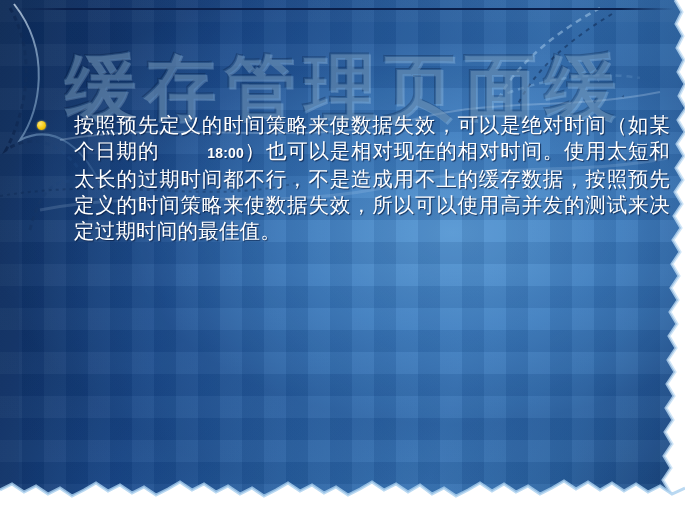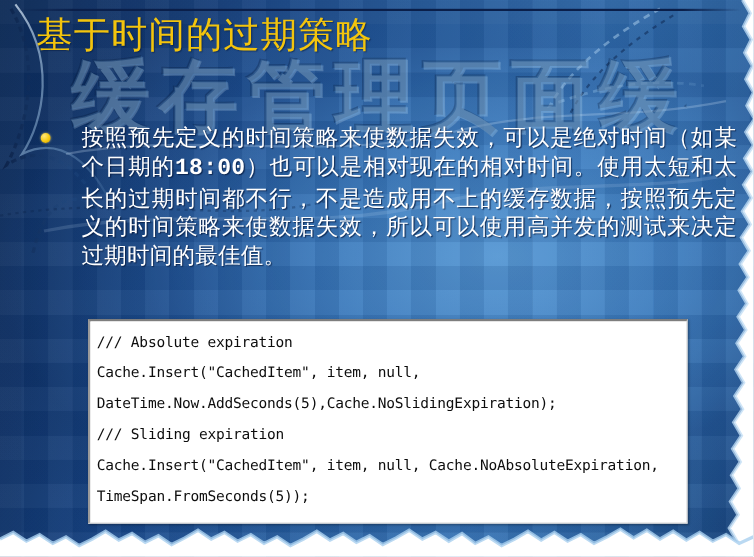--- a/index.html
+++ b/index.html
@@ -160,23 +160,24 @@
     width: 596px;
     font-family: "DejaVu Serif", serif;
     font-size: 20.5px;
     line-height: 26px;
     color: #ffffff;
     text-align: justify;
     letter-spacing: 0.2px;
     text-shadow: 1px 1px 1px rgba(6,24,60,0.75);
   }
   .body-text b {
-    font-family: Liberation Mono, monospace;
+    font-family: Liberation Sans, sans-serif;
     font-weight: bold;
-    font-size: 21px;
+    font-size: 14px;
+    padding-left: 48px;
   }
 
   
   .code-box {
     position: absolute;
     left: 80px;
     top: 290px;
     width: 545px;
     height: 186px;
     background: #ffffff;
@@ -231,35 +232,26 @@
       <path d="M40,210 C160,186 280,214 400,184 C490,162 580,176 668,158" fill="none" stroke="#cfe6fa" stroke-opacity="0.18" stroke-width="3"></path>
       <path d="M0,196 C120,176 210,206 300,182" fill="none" stroke="#0a1f45" stroke-opacity="0.35" stroke-width="2" stroke-dasharray="3 4"></path>
     </svg>
   </div>
 
   <div class="watermark">缓存管理页面缓存</div>
 
   <div class="top-band"></div>
   <div class="top-rule"></div>
 
-  <div class="title">基于时间的过期策略</div>
 
   <div class="bullet-row">
     <div class="bullet-dot"></div>
     <div class="body-text" id="body-text"><span>按照预先定义的时间策略来使数据失效，可以是绝对时间（如某个日期的</span><b>18:00</b><span>）也可以是相对现在的相对时间。使用太短和太长的过期时间都不行，不是造成用不上的缓存数据，按照预先定义的时间策略来使数据失效，所以可以使用高并发的测试来决定过期时间的最佳值。</span></div>
   </div>
 
-  <div class="code-box">
-    <div class="code-inner" id="code-inner">/// Absolute expiration
-Cache.Insert("CachedItem", item, null,
-DateTime.Now.AddSeconds(5),Cache.NoSlidingExpiration);
-/// Sliding expiration
-Cache.Insert("CachedItem", item, null, Cache.NoAbsoluteExpiration,
-TimeSpan.FromSeconds(5));</div>
-  </div>
 
   <div class="torn-right">
     <svg width="26" height="506" viewBox="0 0 26 506" xmlns="http://www.w3.org/2000/svg" preserveAspectRatio="none">
       <path d="M26,0 L26,506 L8,506
                L11,492 L4,480 L12,468 L5,456 L13,444 L6,432 L14,420 L7,408
                L15,396 L8,384 L16,372 L9,360 L17,348 L10,336 L18,324 L11,312
                L19,300 L12,288 L20,276 L13,264 L21,252 L14,240 L22,228 L15,216
                L23,204 L16,192 L24,180 L17,168 L25,156 L18,144 L26,132 L19,120
                L27,108 L20,96 L26,84 L19,72 L25,60 L18,48 L24,36 L17,24 L23,12 L16,0 Z" fill="#ffffff"></path>
       <path d="M16,0 L23,12 L17,24 L24,36 L18,48 L25,60 L19,72 L26,84 L20,96 L27,108

